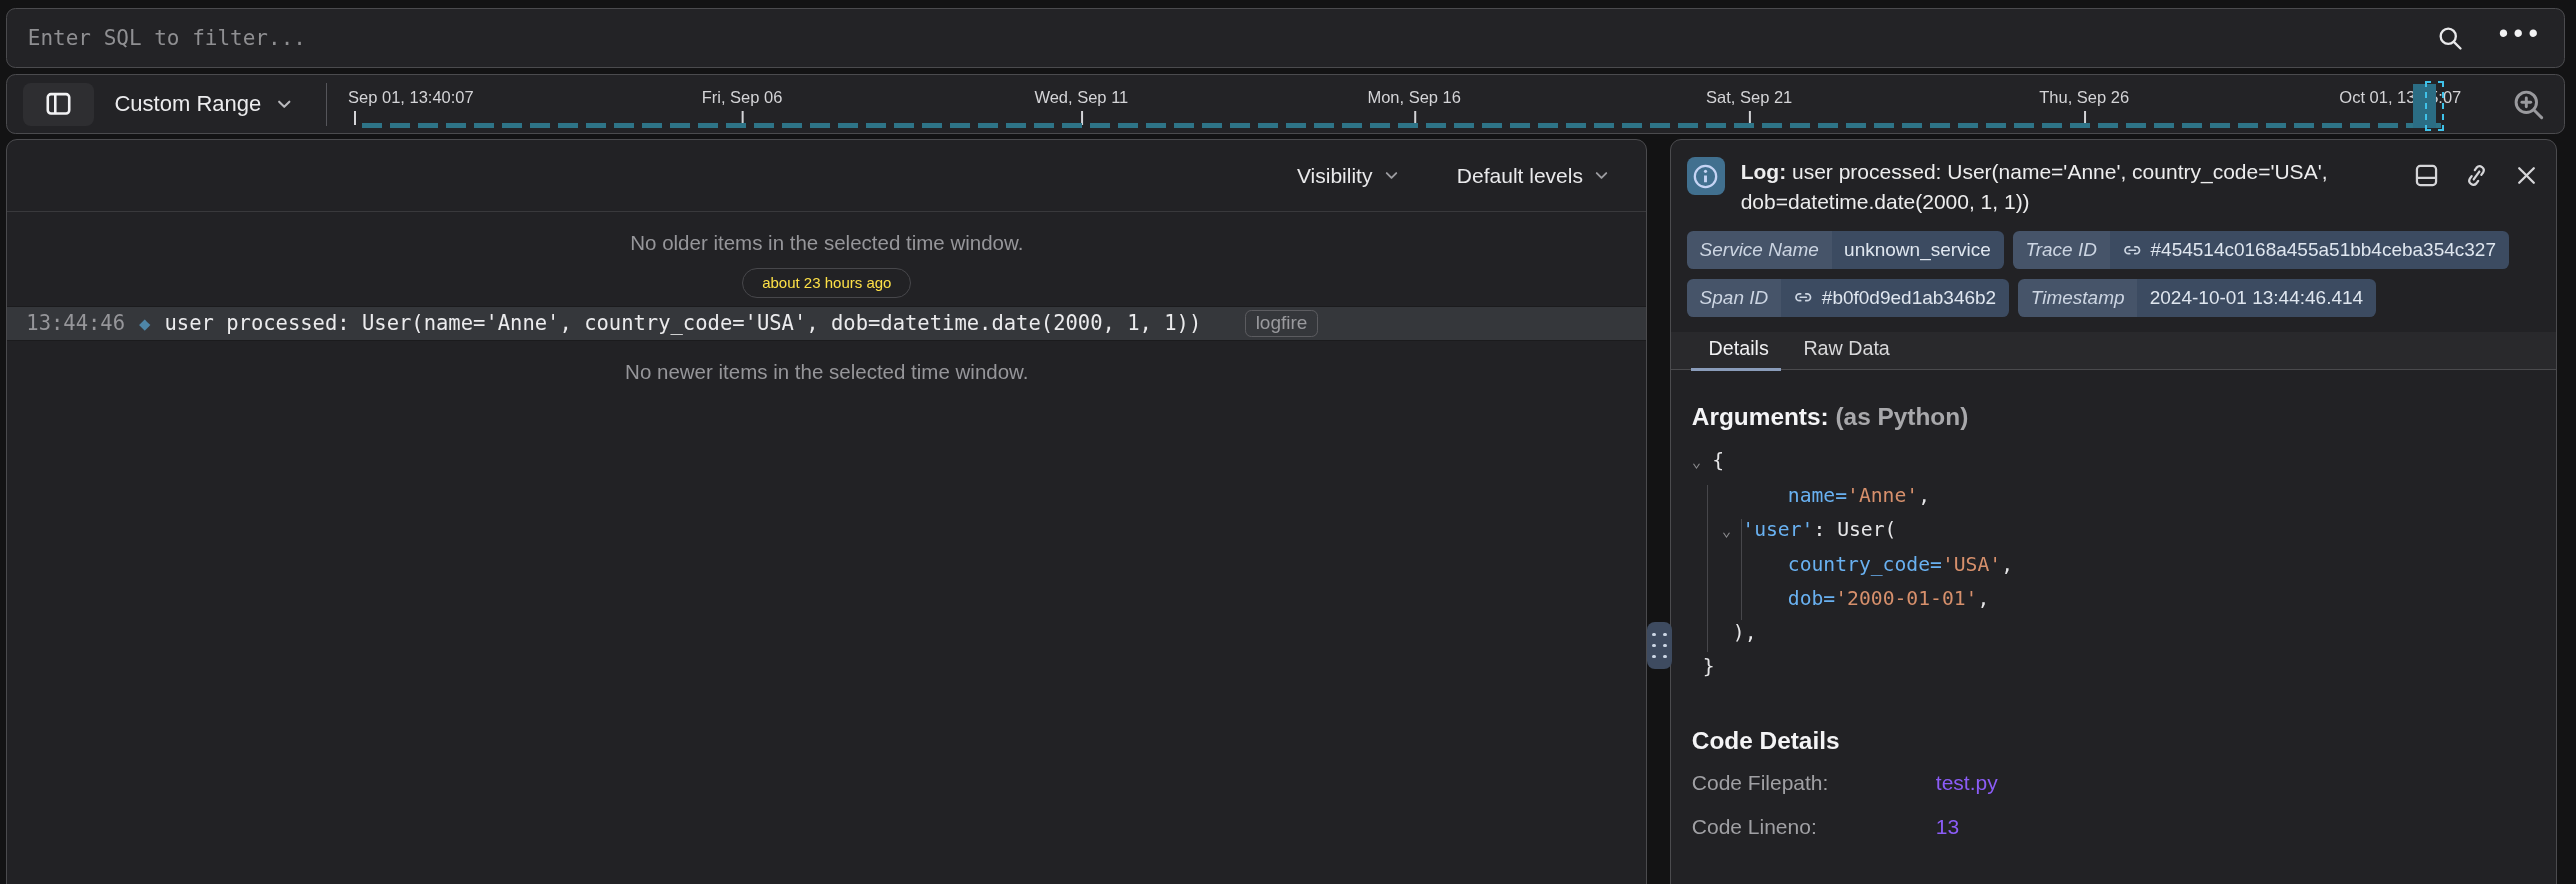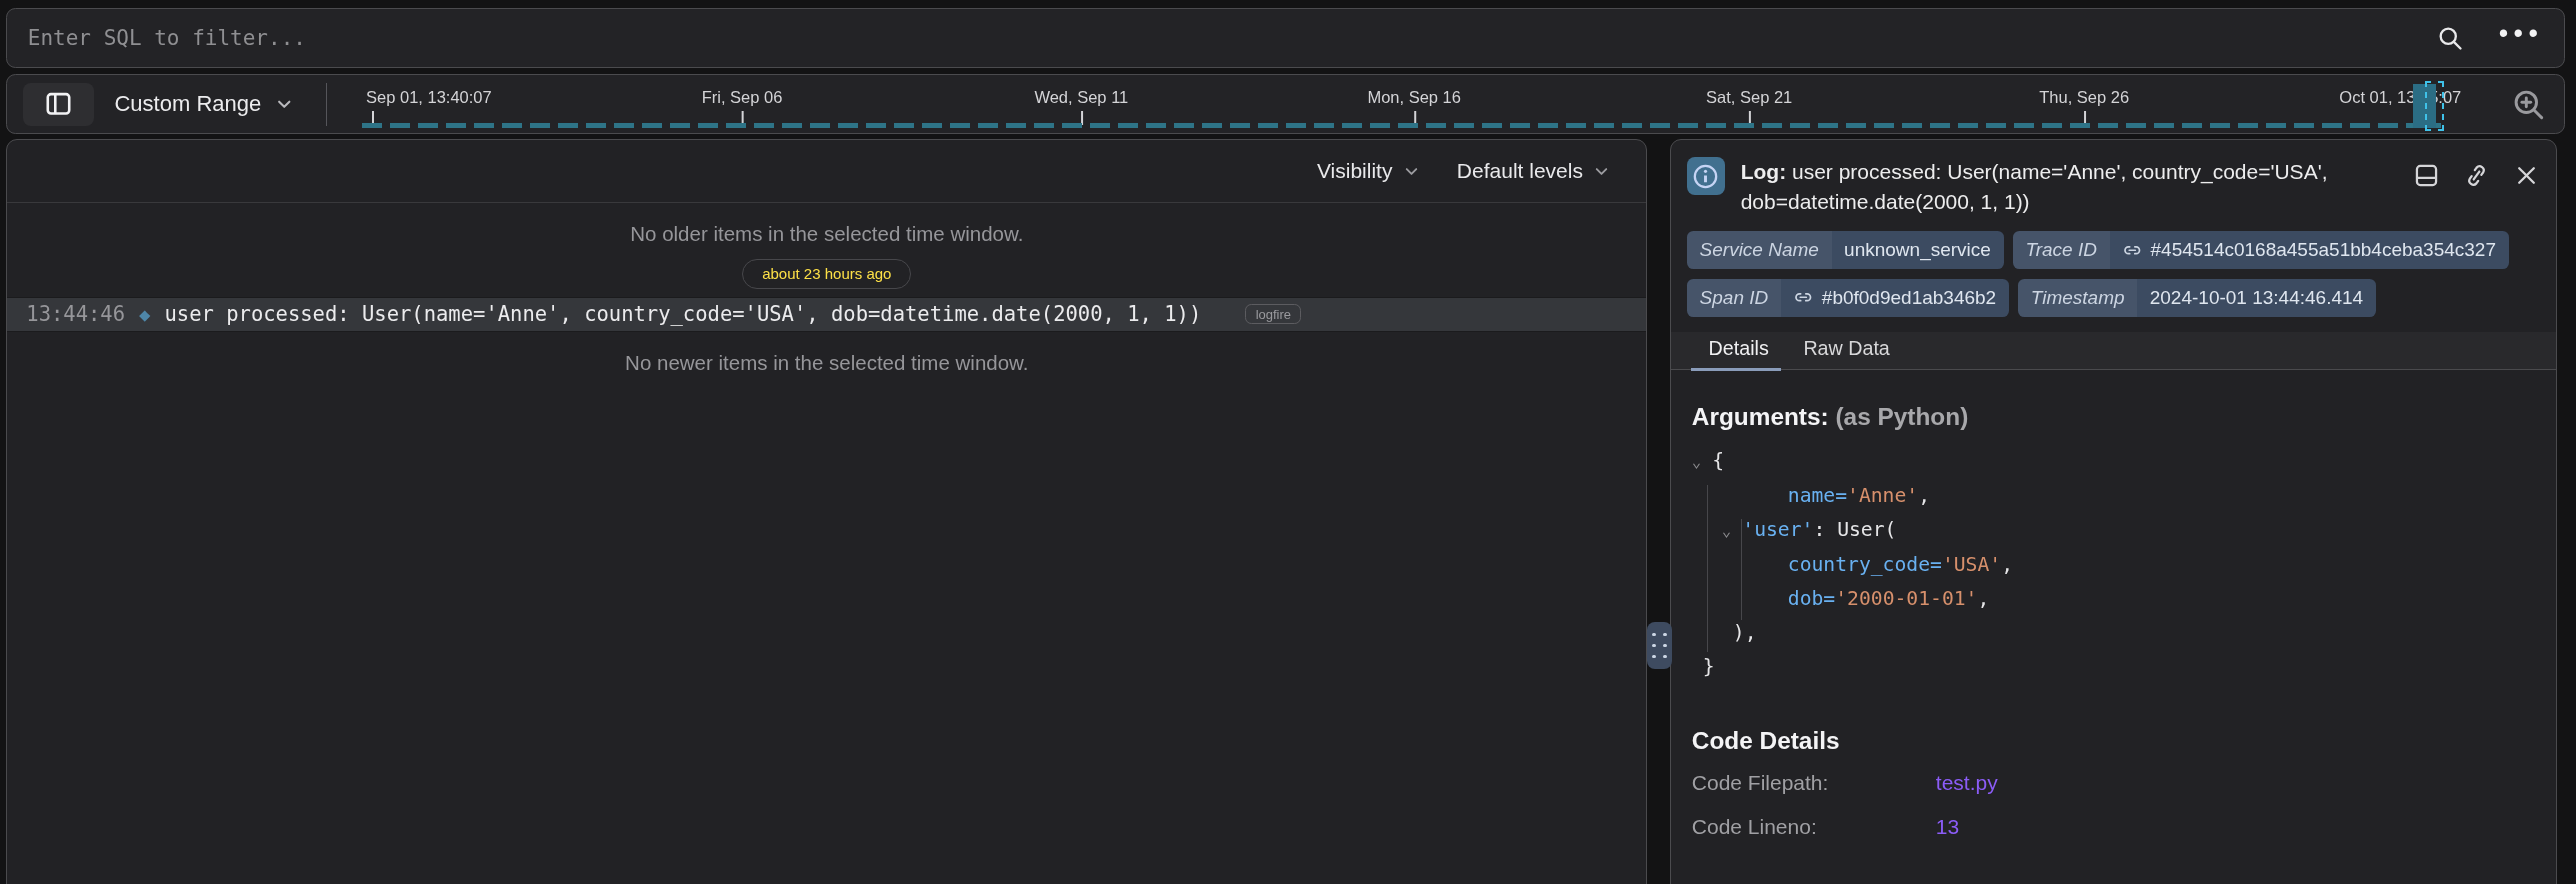--- a/index.html
+++ b/index.html
@@ -21,21 +21,21 @@
     background:#232326; border:1.6px solid #4b4b4e; border-radius:9.4px;
     display:flex; align-items:center; }
   .tgl-btn { margin-left:15.7px; width:71px; height:43px; border-radius:7.9px; border:none;
     background:#2e2e31; display:flex; align-items:center; justify-content:center; cursor:pointer; }
   .range-dd { display:flex; align-items:center; gap:12.6px; margin-left:20.5px; font-size:22px;
     color:#ececee; cursor:pointer; white-space:nowrap; }
   .vdiv { width:1.6px; height:43px; background:#55555a; margin:0 12.6px 0 31.5px; }
   .strip { position:relative; flex:1; height:100%; }
   .tl-label { position:absolute; top:12.6px; font-size:16.5px; color:#d4d4d7; white-space:nowrap; }
   .tl-label .tick { position:absolute; top:23.6px; width:1.6px; height:14px; background:#d4d4d7; }
-  .tl-start { left:26px; } .tl-start .tick { left:6.3px; }
+  .tl-start { left:8px; } .tl-start .tick { left:6.3px; }
   .tl-end { right:40px; }
   .tl-day { transform:translateX(-50%); }
   .tl-day .tick { left:50%; }
   .d0{left:18.6%;} .d1{left:34.3%;} .d2{left:49.7%;} .d3{left:65.2%;} .d4{left:80.7%;}
   .dash-line { position:absolute; left:22px; right:60px; bottom:4.7px; height:5.5px;
     background:repeating-linear-gradient(90deg,#2e7487 0 20.5px,transparent 20.5px 28px); }
   .spike { position:absolute; right:65px; bottom:4.7px; width:23.6px; height:44px; background:#2b6d84; }
   .sel-rect { position:absolute; right:57px; bottom:2.4px; width:19px; height:50px;
     border:2.4px dashed #3fc2e9; }
   .zoom-btn { width:44px; height:44px; margin:0 14px 0 4.7px; background:transparent; border:none;
@@ -48,33 +48,33 @@
   .list-panel { left:0; width:1641px; }
   .detail-panel { left:1664px; right:0; }
 
   .drag-handle { position:absolute; left:1641px; top:483px; width:25px; height:47px;
     background:#3e4b60; border-radius:7.9px; z-index:5; cursor:col-resize;
     display:grid; grid-template-columns:repeat(2,6.3px); grid-template-rows:repeat(3,6.3px);
     gap:4.7px; align-content:center; justify-content:center; }
   .drag-handle i { width:3.9px; height:3.9px; border-radius:50%; background:#ccd6e4; justify-self:center; align-self:center; }
 
   
-  .list-head { height:63px; display:flex; align-items:center; justify-content:flex-end;
-    gap:36px; padding-right:35px; border-bottom:1.6px solid #39393c; }
+  .list-head { height:72px; display:flex; align-items:center; justify-content:flex-end;
+    gap:56px; padding-right:35px; border-bottom:1.6px solid #39393c; }
   .dd { display:flex; align-items:center; gap:9.4px; font-size:21px; color:#e9e9eb; cursor:pointer; }
   .muted-line { text-align:center; font-size:20.5px; color:#96969a; margin-top:19px; }
   .time-pill { display:block; width:max-content; margin:12.6px auto 0; padding:5.5px 19px;
     border:1.6px solid #47474b; border-radius:786px; font-size:15px; color:#fde047; }
   .log-row { margin-top:8px; height:35px; background:#35373b; border-top:0.8px solid #1b1b1d;
     border-bottom:0.8px solid #1b1b1d; display:flex; align-items:center; padding-left:19px;
     font-family:"DejaVu Sans Mono", monospace; font-size:20.5px; cursor:pointer; white-space:nowrap; }
   .log-time { color:#96969a; }
   .log-diamond { color:#4e86a8; font-size:19px; margin:0 14px; }
   .log-msg { color:#ebebed; }
-  .log-tag { margin-left:44px; font-size:13px; color:#9a9a9e; border:1.6px solid #5c5c60;
+  .log-tag { margin-left:44px; font-size:19px; color:#9a9a9e; border:1.6px solid #5c5c60;
     border-radius:6.3px; padding:1.6px 9.4px; font-family:"Liberation Sans", sans-serif; }
 
   
   .dp-head { display:flex; align-items:flex-start; padding:17.3px 17.3px 0 15.7px; }
   .info-badge { width:38px; height:38px; border-radius:7.9px; background:#41708f; flex:none;
     display:flex; align-items:center; justify-content:center; }
   .dp-title { margin-left:15.7px; font-size:21px; line-height:30px; color:#ededee; max-width:693px; }
   .dp-title b { font-weight:bold; }
   .dp-actions { margin-left:auto; display:flex; align-items:center; gap:23.6px; padding-top:4.7px; }
   .dp-actions .abtn { background:none; border:none; cursor:pointer; display:flex; }

